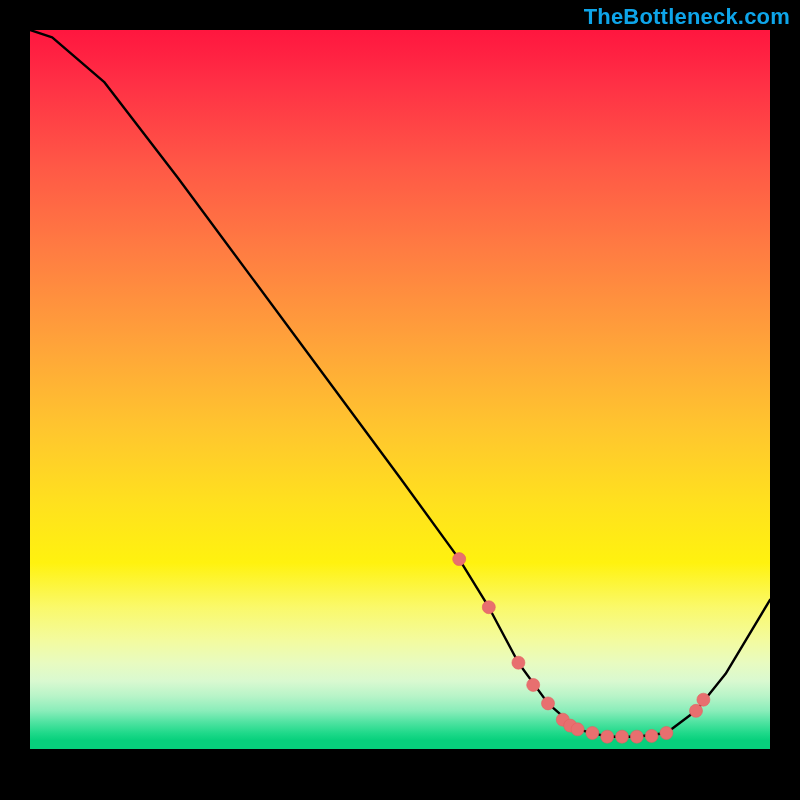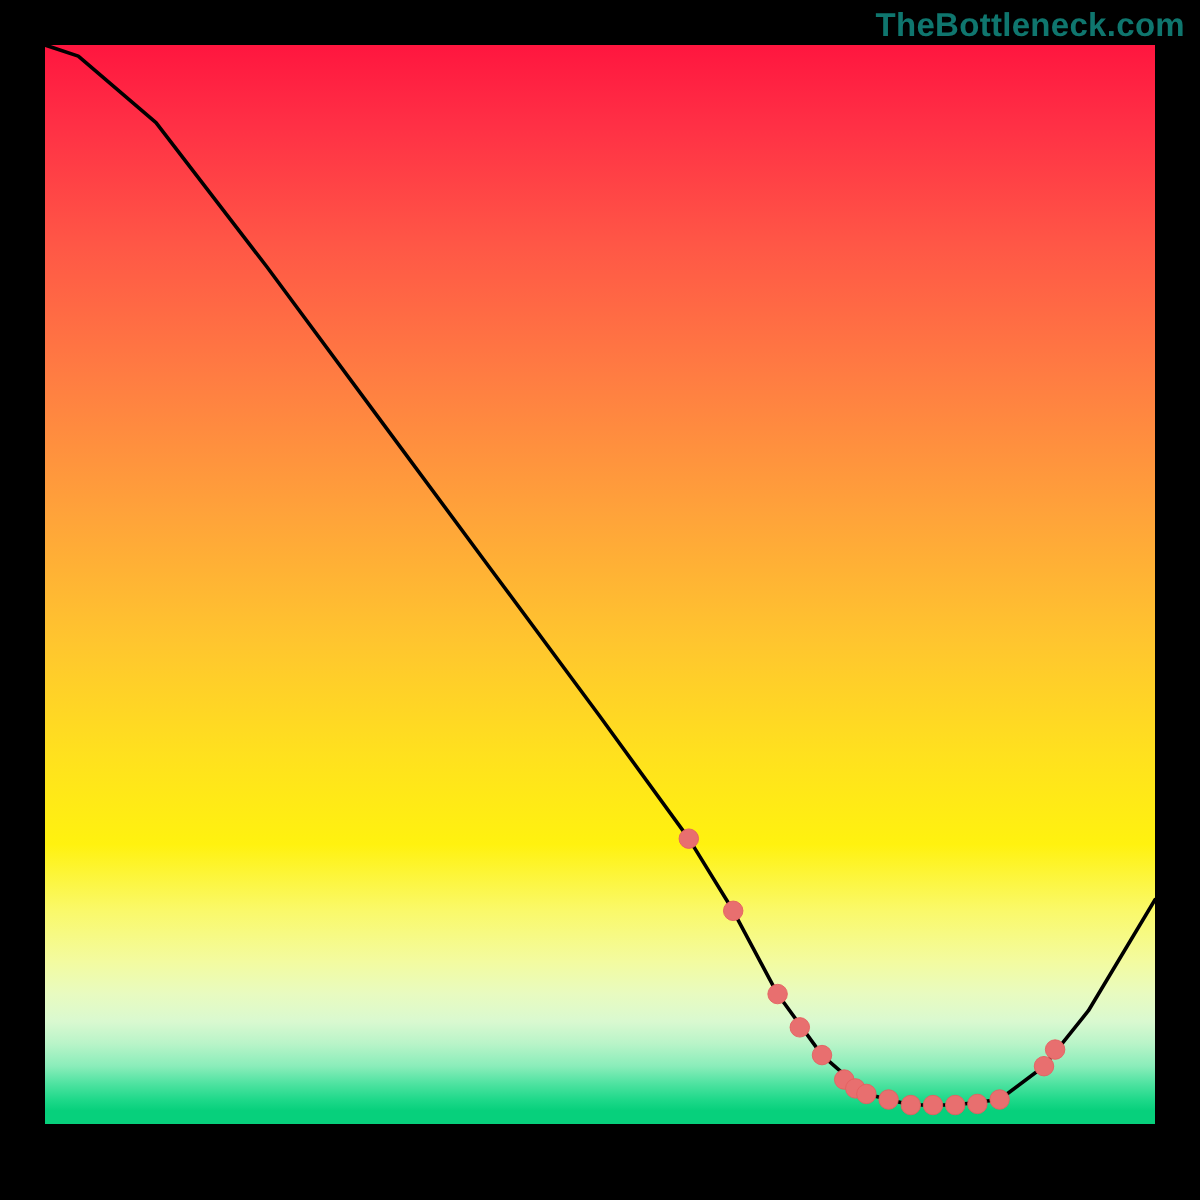--- a/index.html
+++ b/index.html
@@ -10,21 +10,21 @@
     height: 800px;
     background: #000;
   }
   .attribution {
     position: absolute;
     top: 4px;
     right: 10px;
     font-family: Arial, Helvetica, sans-serif;
     font-size: 22px;
     font-weight: 600;
-    color: #0f766e;
+    color: #0ea5e9;
     letter-spacing: 0.2px;
   }
   .plot {
     position: absolute;
     left: 30px;
     top: 30px;
     width: 740px;
     height: 740px;
   }
   .gradient {

